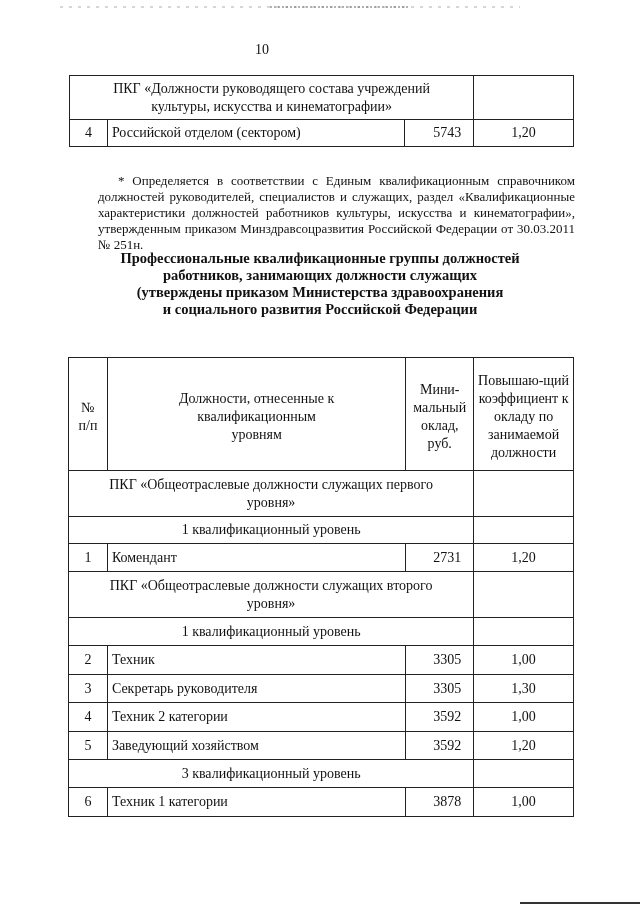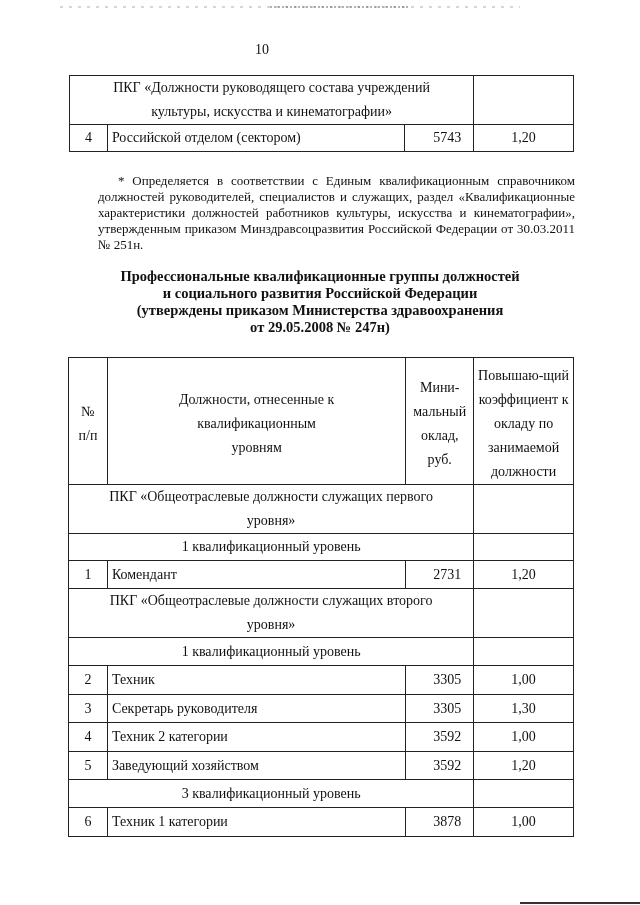--- a/index.html
+++ b/index.html
@@ -13,35 +13,35 @@
     opacity: .6;
   }
   .scan-artifact.dark { left: 270px; width: 140px; background: repeating-linear-gradient(90deg,#666 0 2px, transparent 2px 4px); opacity:.5; }
   .page-number {
     position: absolute; top: 42px; left: 0; width: 524px; text-align: center; font-size: 14px;
   }
   table.grid {
     position: absolute; border-collapse: collapse; font-size: 14px;
   }
   table.grid td {
-    border: 1.3px solid #222; padding: 0 4px; vertical-align: middle; line-height: 24px;
+    border: 1.3px solid #222; padding: 0 4px; vertical-align: middle; line-height: 18px;
   }
   .c-num { text-align: center; }
   .c-name { text-align: left; }
   .c-sal { text-align: right; padding-right: 12px !important; }
   .c-coef { text-align: center; }
   .group { text-align: center; }
   #t1 { left: 69px; top: 75px; width: 505px; }
   #t2 { left: 68px; top: 357px; width: 506px; }
   .footnote {
     position: absolute; left: 98px; top: 163px; width: 477px; font-size: 13px; line-height: 16px;
     text-align: justify; text-indent: 20px; margin-top: 10px;
   }
   .section-title {
-    position: absolute; left: 0; top: 268px; width: 640px; text-align: center;
+    position: absolute; left: 0; top: 250px; width: 640px; text-align: center;
     font-weight: bold; font-size: 14.5px; line-height: 17px;
   }
   .hdr td { vertical-align: top; text-align: center; padding-top: 6px; }
   .bottom-line {
     position: absolute; left: 520px; top: 902px; width: 120px; height: 2px; background: #333;
   }
 </style>
 </head>
 <body>
 
@@ -68,23 +68,23 @@
     <td class="c-sal">5743</td>
     <td class="c-coef">1,20</td>
   </tr>
 </tbody>
   </table>
 
 <div class="footnote">* Определяется в соответствии с Единым квалификационным справочником должностей руководителей, специалистов и служащих, раздел «Квалификационные характеристики должностей работников культуры, искусства и кинематографии», утвержденным приказом Минздравсоцразвития Российской Федерации от 30.03.2011 № 251н.</div>
 
 <div class="section-title">
   <div>Профессиональные квалификационные группы должностей</div>
+  <div>работников, занимающих должности служащих</div>
+  <div>(утверждены приказом Министерства здравоохранения</div>
   <div>и социального развития Российской Федерации</div>
-  <div>(утверждены приказом Министерства здравоохранения</div>
-  <div>от 29.05.2008 № 247н)</div>
 </div>
 
 <table class="grid" id="t2">
   <colgroup>
       <col style="width:39px">
       <col style="width:299px">
       <col style="width:68px">
       <col style="width:100px">
     </colgroup>
   <tbody>

